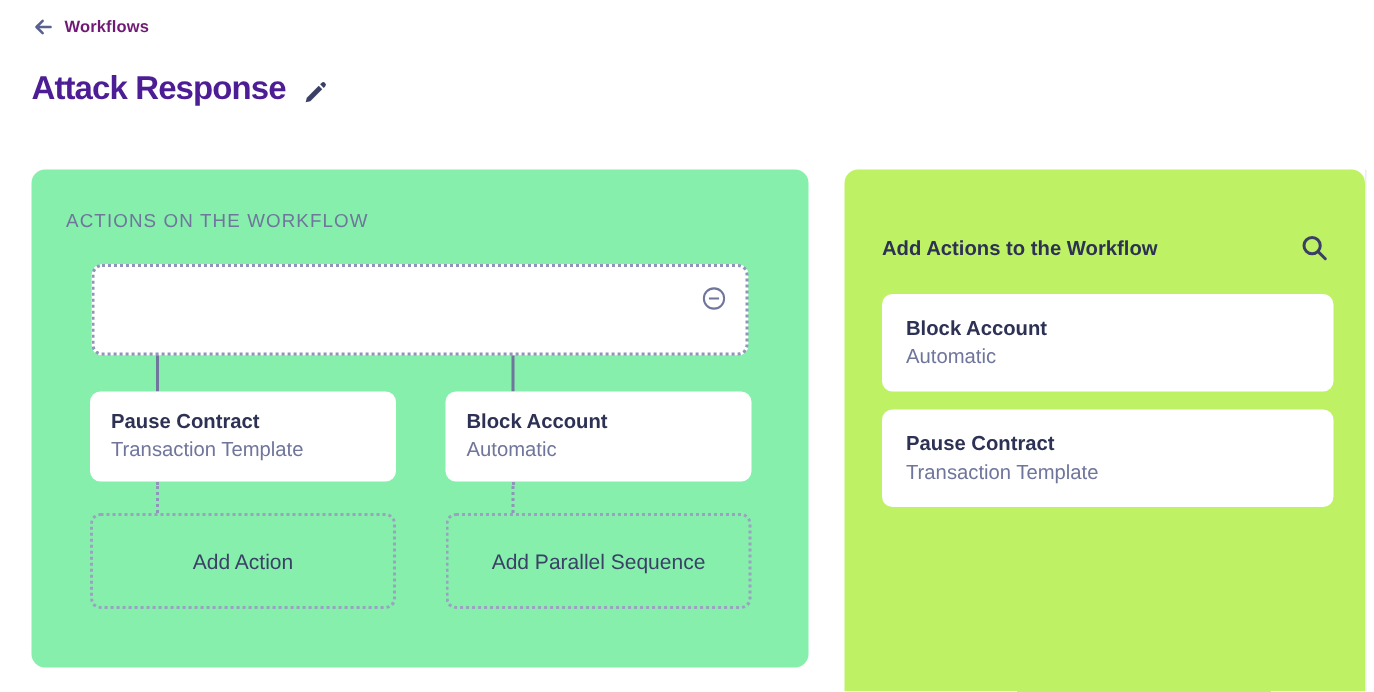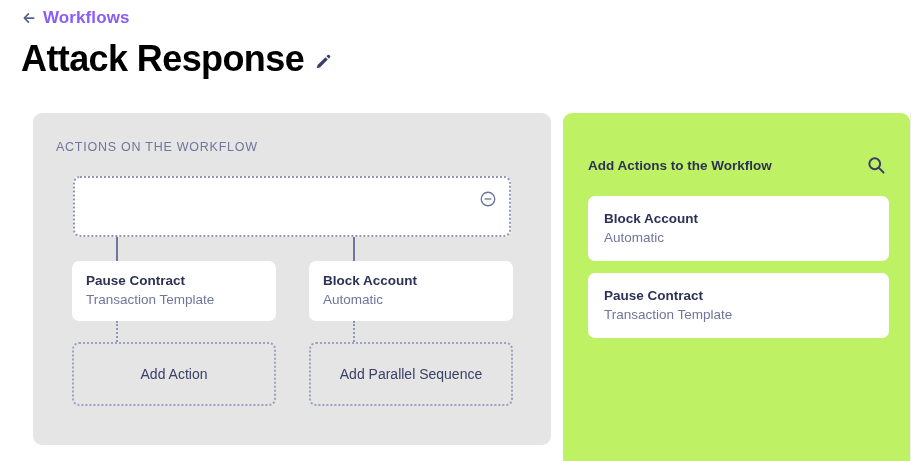--- a/index.html
+++ b/index.html
@@ -27,59 +27,59 @@
     gap: 7px;
     cursor: pointer;
   }
   .breadcrumb-arrow {
     display: block;
     width: 14px;
     height: 14px;
     color: #5a6090;
   }
   .breadcrumb-label {
-    font-size: 17px;
-    font-weight: bold;
-    color: #8b5cf6;
+    font-size: 11px;
+    font-weight: bold;
+    color: #701a75;
     letter-spacing: 0.1px;
     line-height: 18px;
   }
 
   
   .title-row {
     position: absolute;
     left: 21px;
     top: 38px;
     display: flex;
     align-items: center;
     gap: 11px;
   }
   .page-title {
-    font-size: 36px;
+    font-size: 22px;
     font-weight: bold;
     letter-spacing: -0.6px;
-    color: #000000;
+    color: #4c1d95;
     line-height: 42px;
   }
   .edit-pencil {
     width: 17px;
     height: 17px;
     color: #3b3f66;
     cursor: pointer;
     margin-top: 4px;
   }
 
   
   .panel-left {
     position: absolute;
-    left: 33px;
+    left: 21px;
     top: 113px;
     width: 518px;
     height: 332px;
-    background: #e5e5e5;
+    background: #86efac;
     border-radius: 9px;
   }
 
   .panel-right {
     position: absolute;
     left: 563px;
     top: 113px;
     width: 347px;
     height: 348px;
     background: #bef264;

